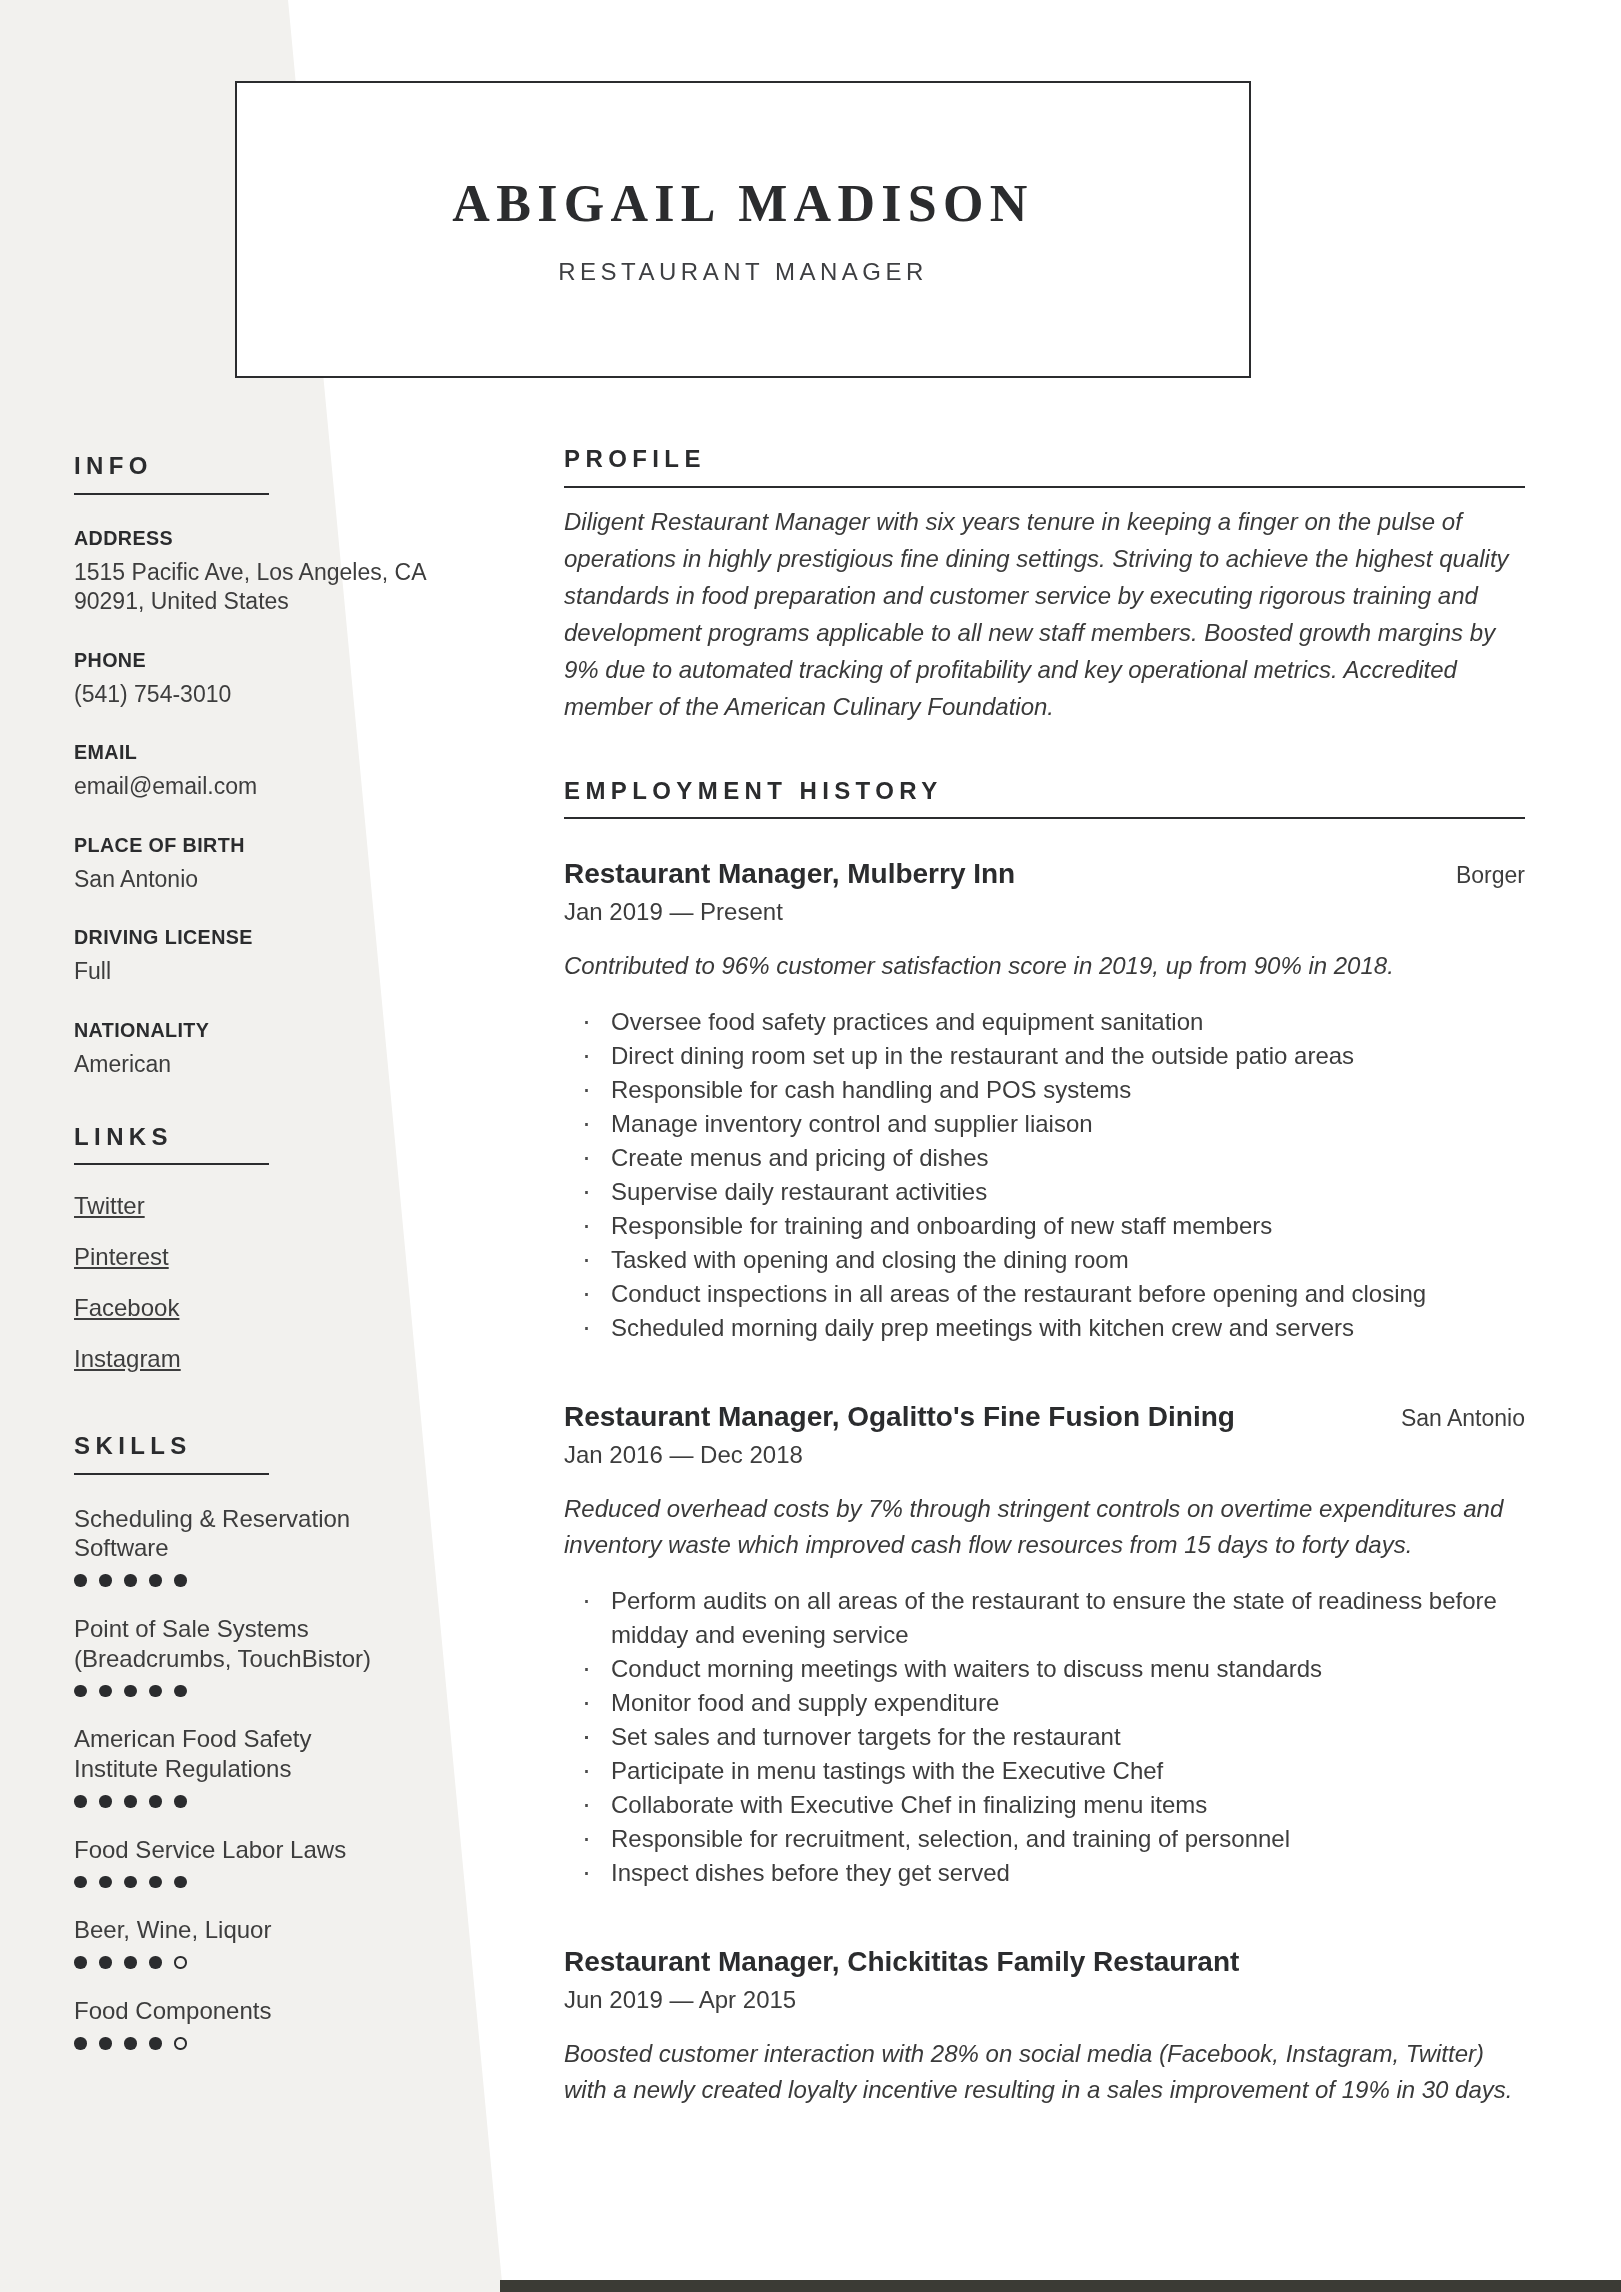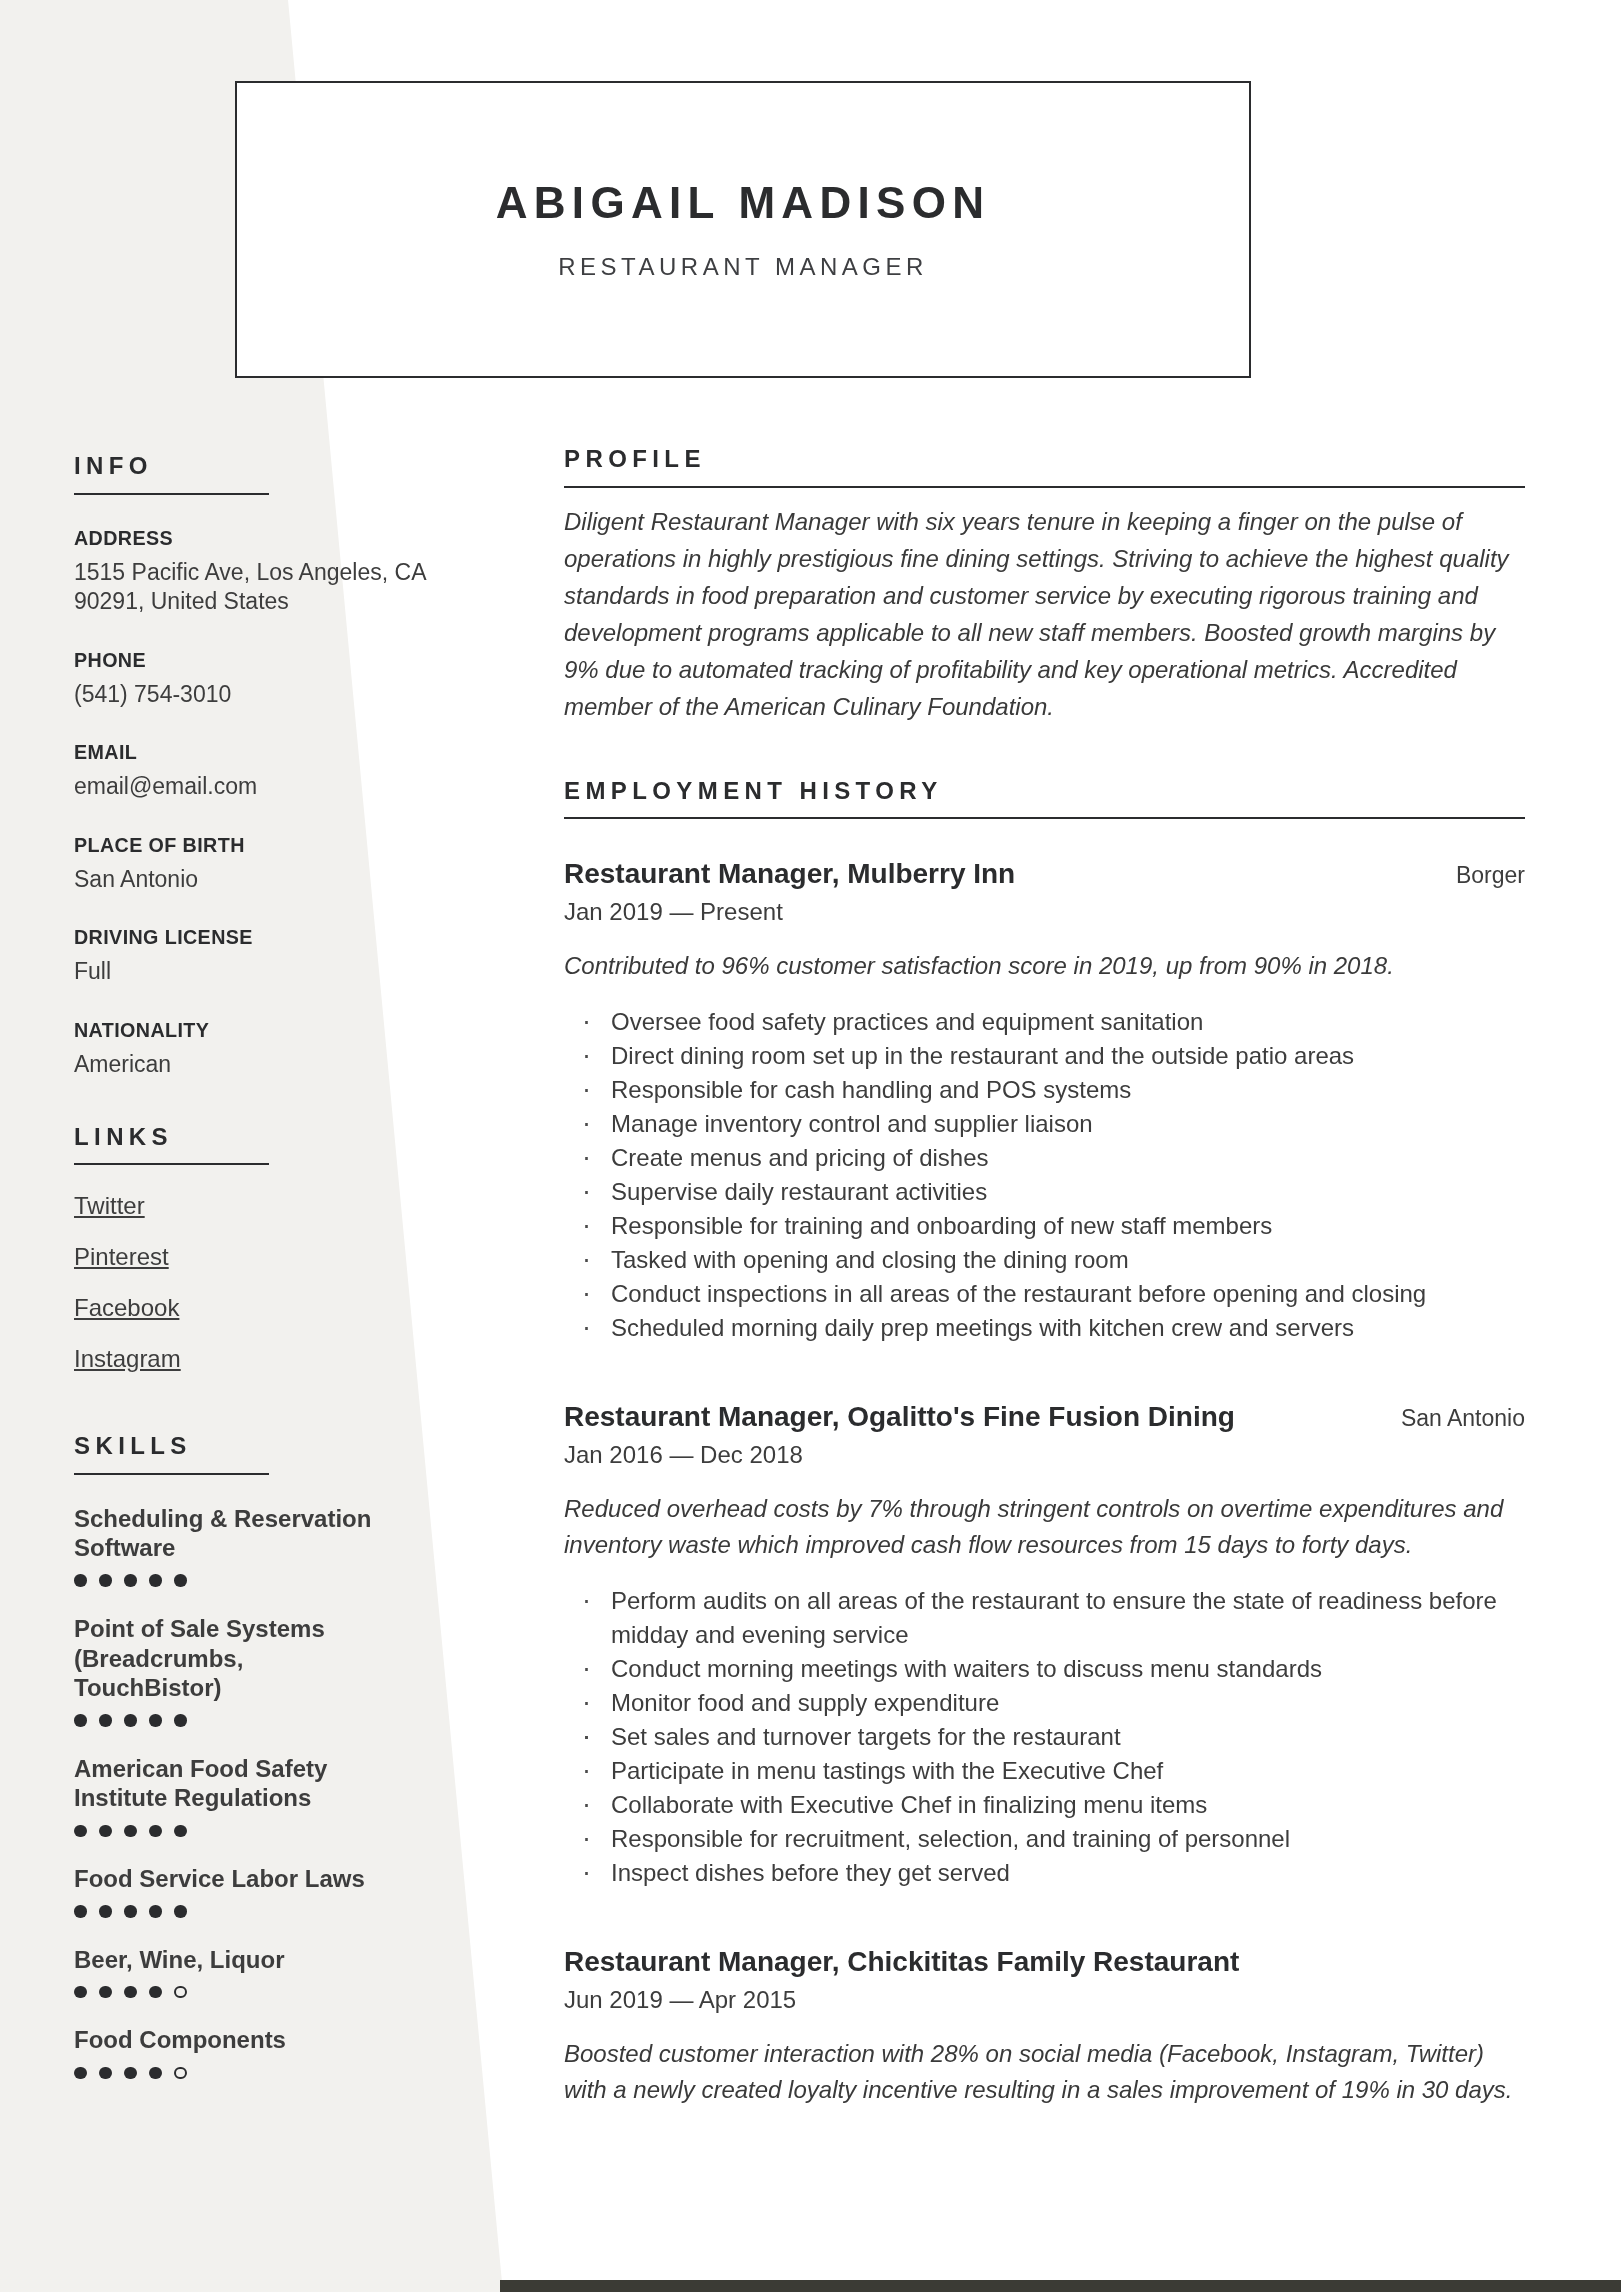--- a/index.html
+++ b/index.html
@@ -36,24 +36,25 @@
     position: absolute;
     left: 235px; top: 81px;
     width: 1016px; height: 297px;
     background: #ffffff;
     border: 2.7px solid var(--accent-dark, #2b2c2e);
     display: flex; flex-direction: column;
     align-items: center; justify-content: center;
     text-align: center;
   }
   .name {
-    font-size: 44px;
+    font-size: 52px;
     font-weight: bold;
     letter-spacing: 6.3px;
     color: var(--accent-dark, #26272a);
+    font-family: Liberation Serif, serif;
   }
   .subtitle {
     margin-top: 25px;
     font-size: 24px;
     letter-spacing: 4.5px;
     color: #3e3f42;
   }
 
   
   .sidebar-content {
@@ -90,21 +91,21 @@
     clear: both; float: left;
     font-size: 24px;
     color: var(--body-text, #3d3d3d);
     text-decoration: underline;
     margin-bottom: 23px;
     cursor: pointer;
   }
   .links-list::after { content: ""; display: block; clear: both; }
 
   .skills-section { margin-top: 36px; }
-  .skills-list { margin-top: 29px; font-weight: bold; }
+  .skills-list { margin-top: 29px; }
   .skill { margin-bottom: 27px; }
   .skill-label {
     font-size: 24px;
     line-height: 29.6px;
     color: var(--body-text, #3d3d3d);
     max-width: 304px;
     margin-bottom: 11.6px;
   }
   .dots { display: flex; gap: 12.5px; }
   .dot {

